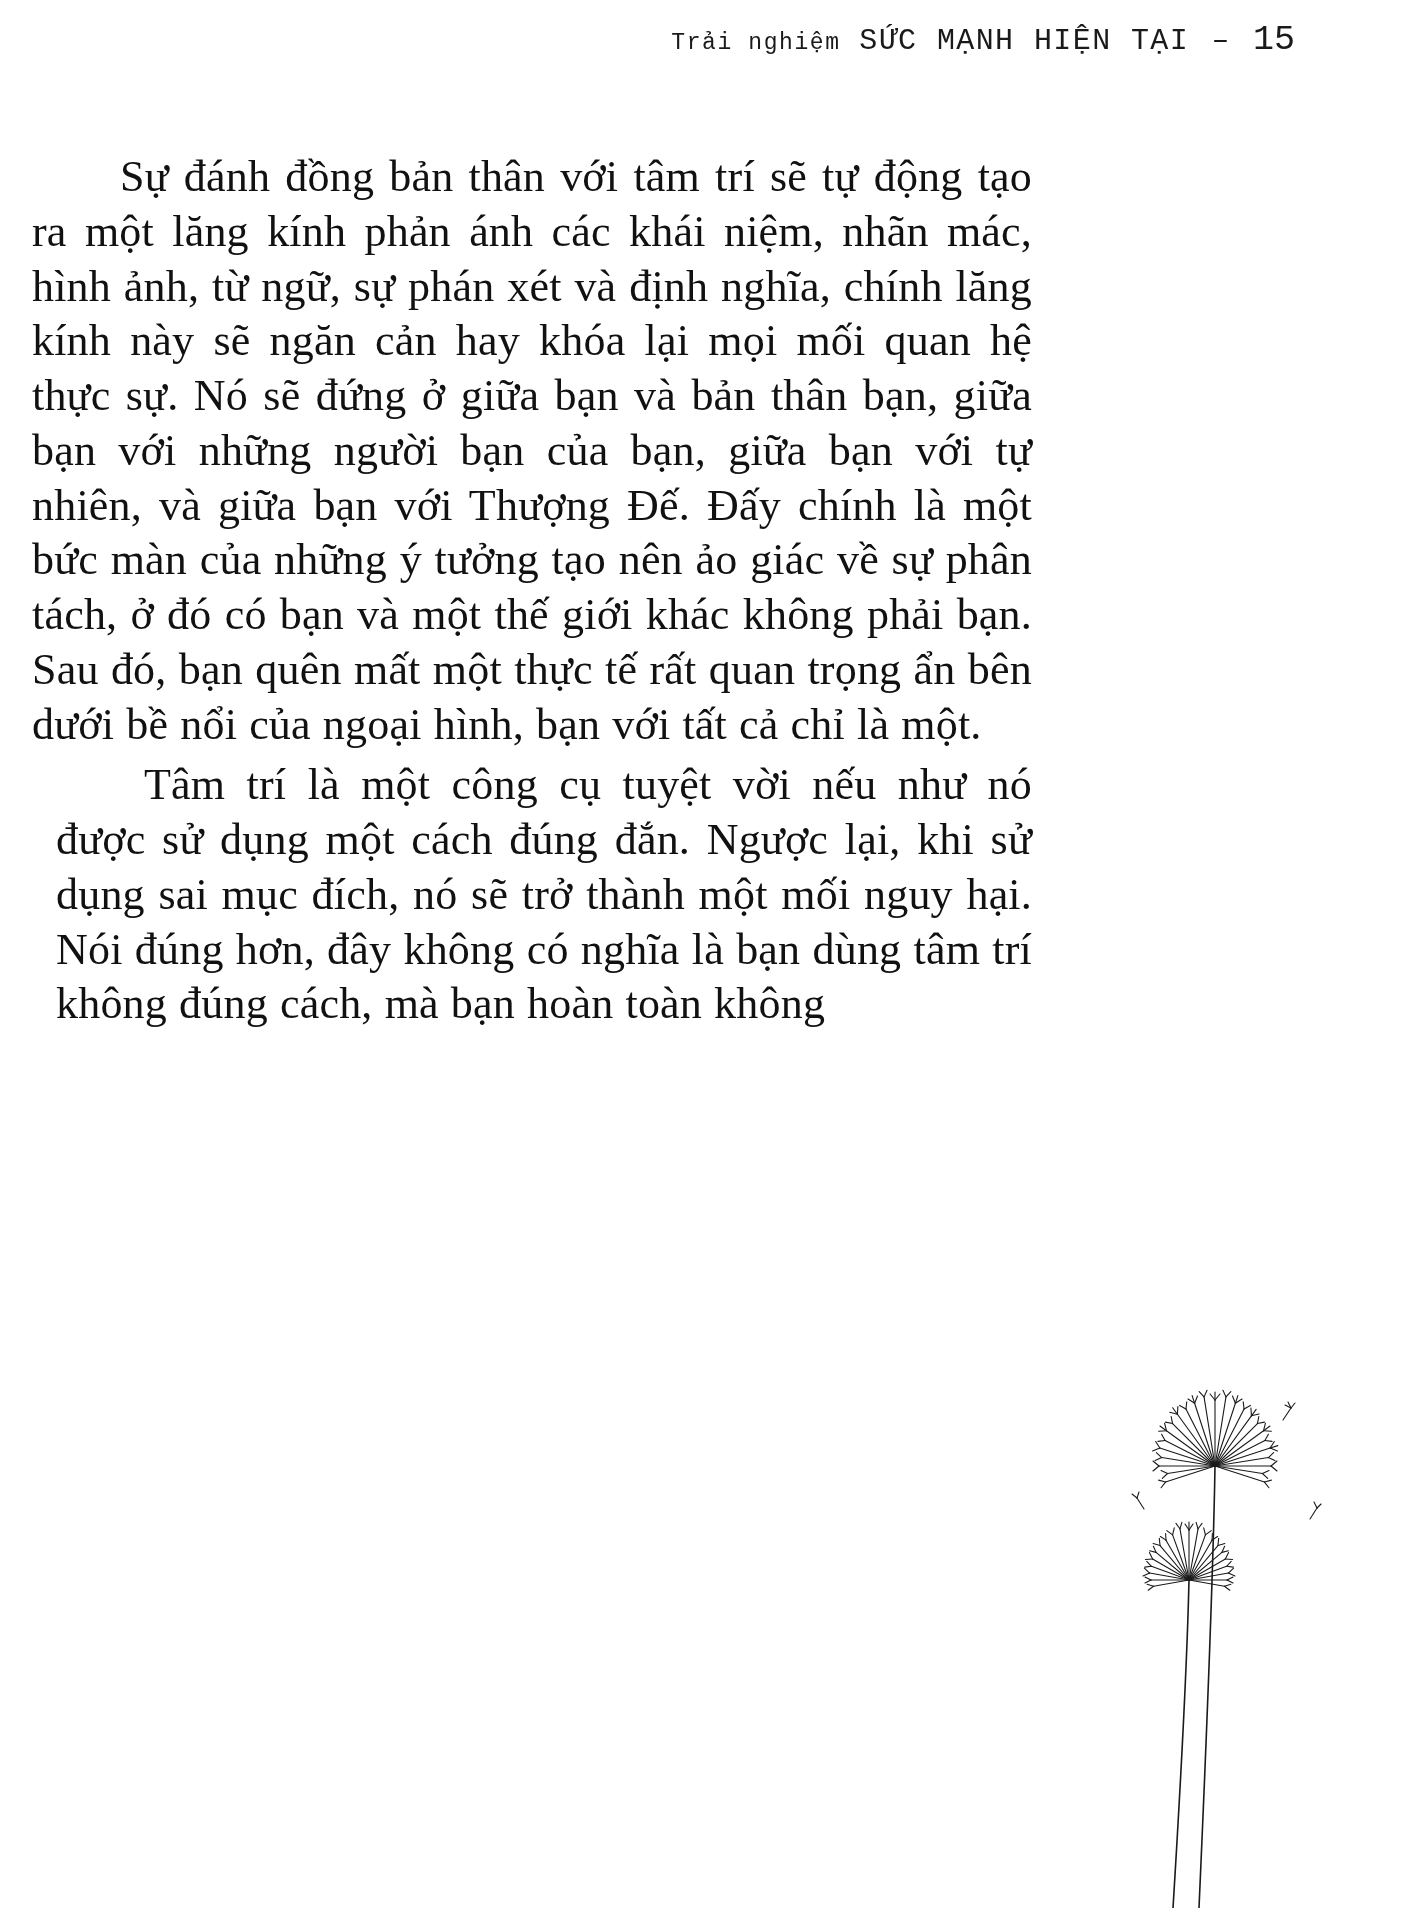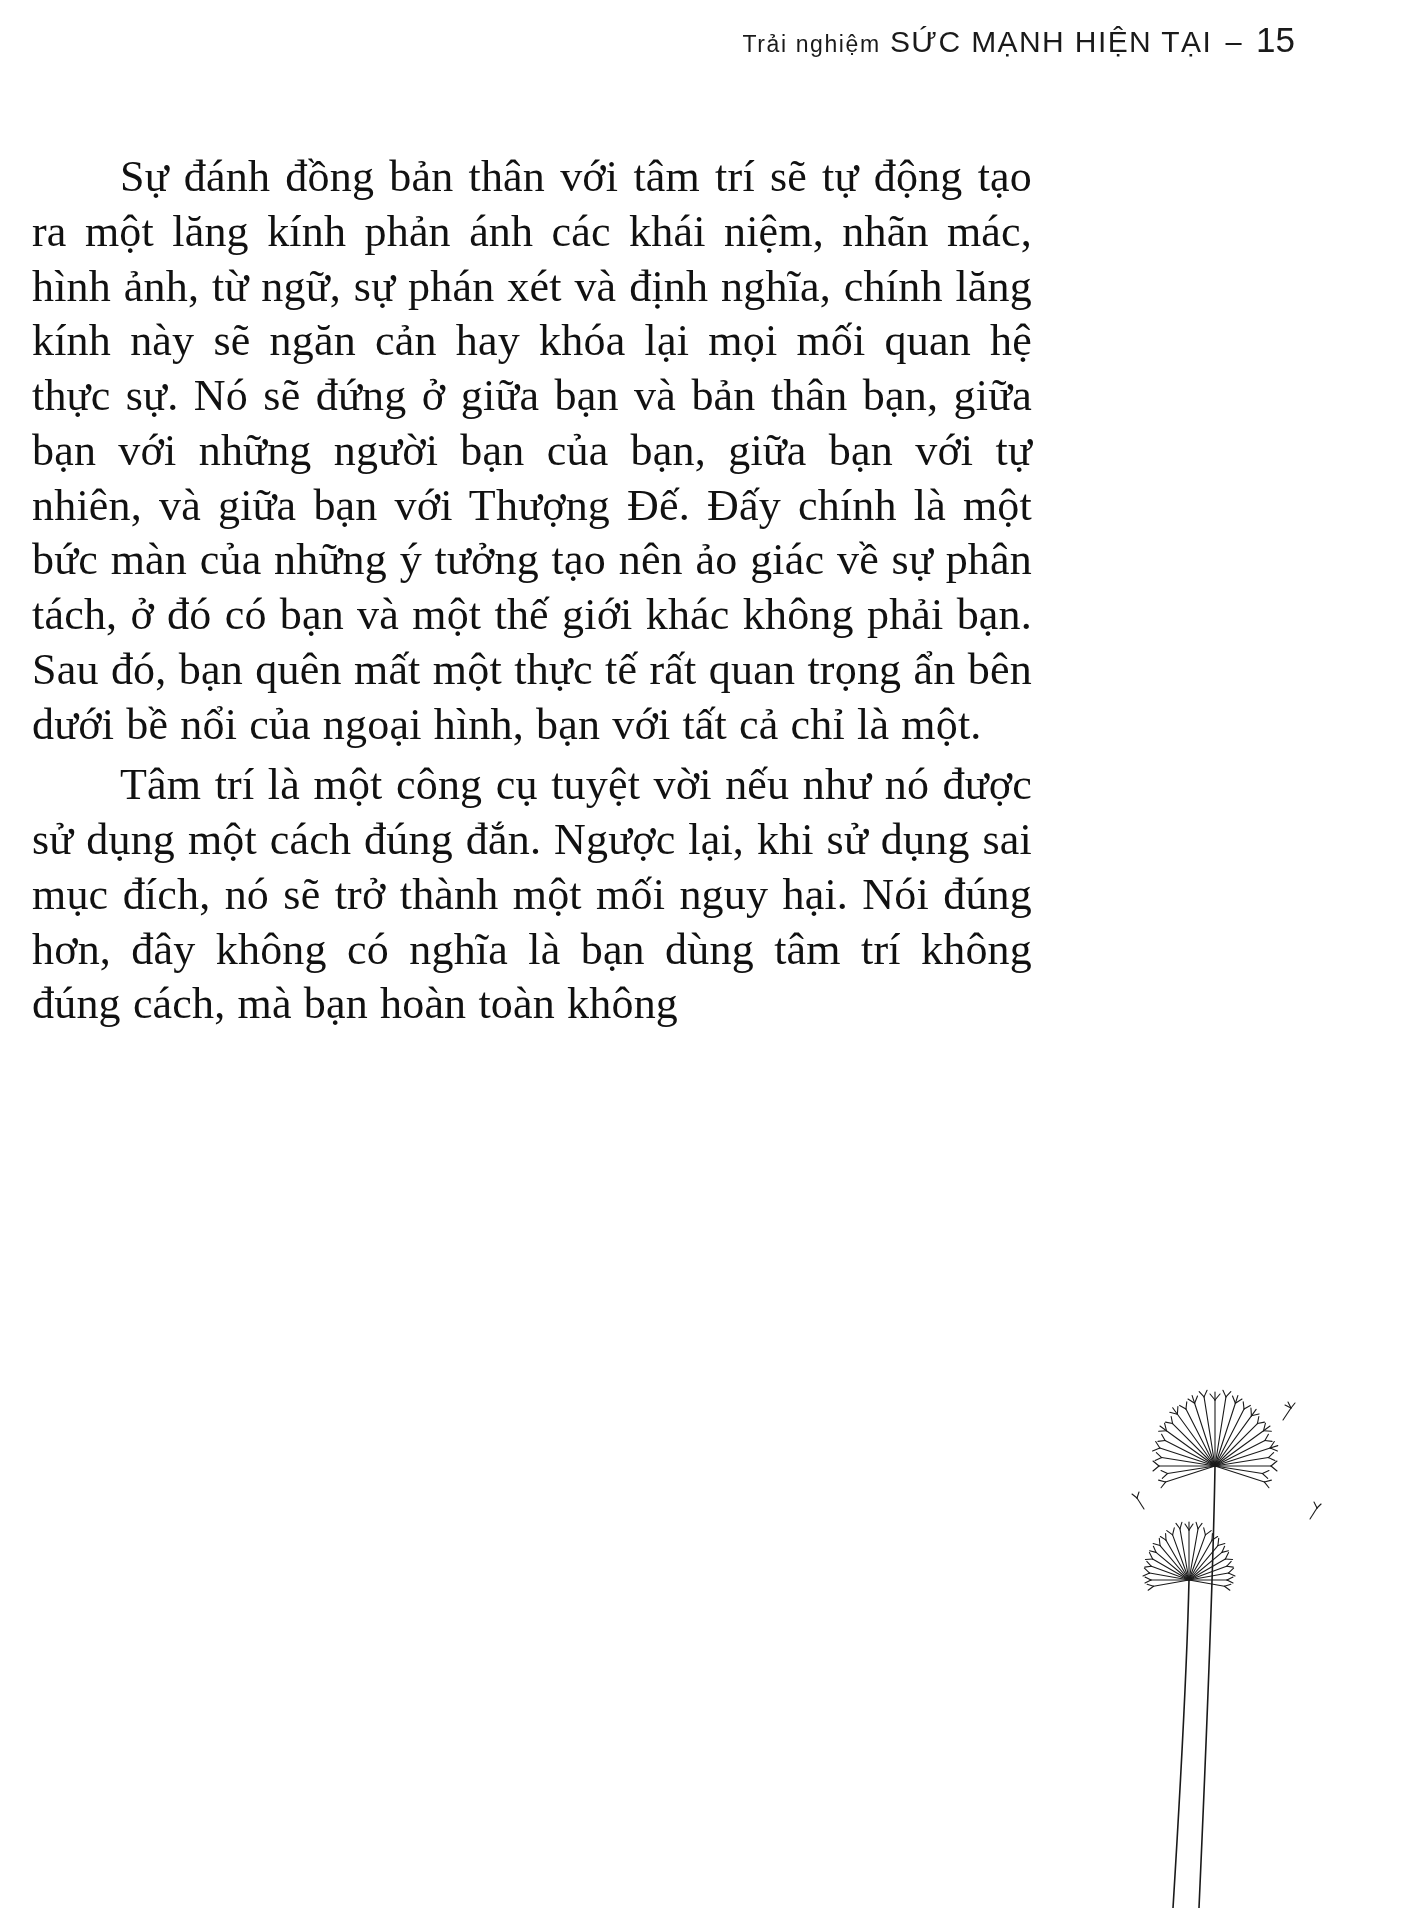--- a/index.html
+++ b/index.html
@@ -22,21 +22,21 @@
     padding: 0;
   }
 
   
   .running-head {
     position: absolute;
     top: 20px;
     left: 0;
     right: 110px;
     text-align: right;
-    font-family: Liberation Sans, sans-serif;
+    font-family: Liberation Mono, monospace;
     font-size: 29px;
     letter-spacing: 1.2px;
     color: #1a1a1a;
     white-space: nowrap;
   }
   .running-head .rh-small {
     font-size: 23px;
     letter-spacing: 1.6px;
   }
   .running-head .rh-main {
@@ -67,20 +67,21 @@
     text-align: justify;
     text-justify: inter-word;
     word-spacing: 0.02em;
     letter-spacing: 0.2px;
   }
   .para.indent {
     text-indent: 88px;
   }
   .para:last-child {
     margin-bottom: 0;
+    margin-left: 24px;
   }
 
   
   .dandelion {
     position: absolute;
     right: 52px;
     bottom: 0;
     width: 250px;
     height: 560px;
     pointer-events: none;

